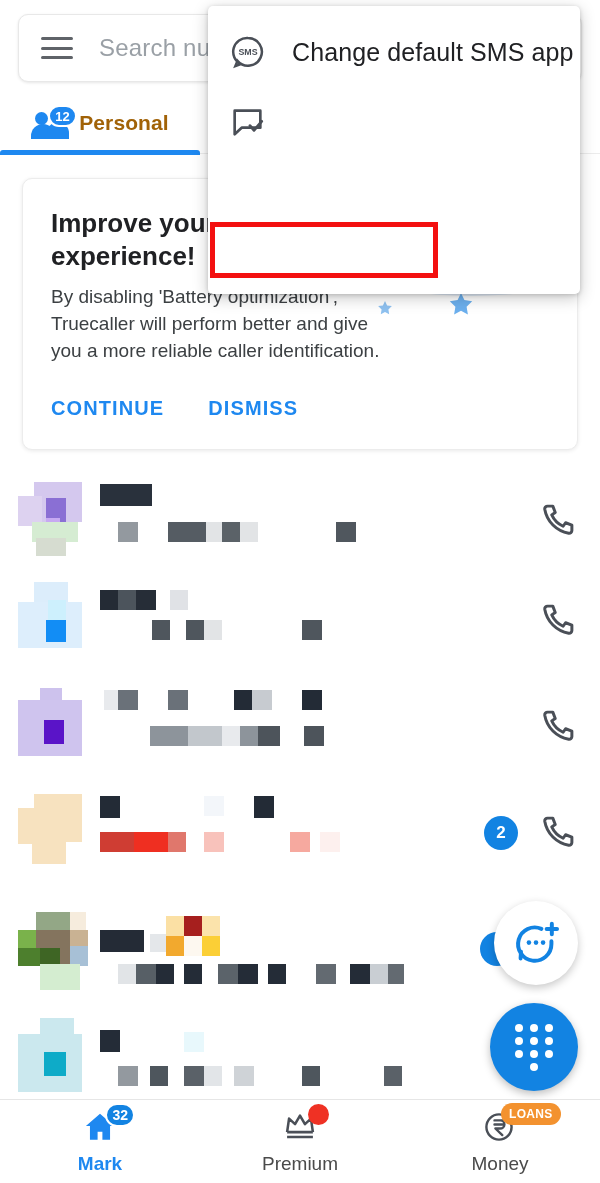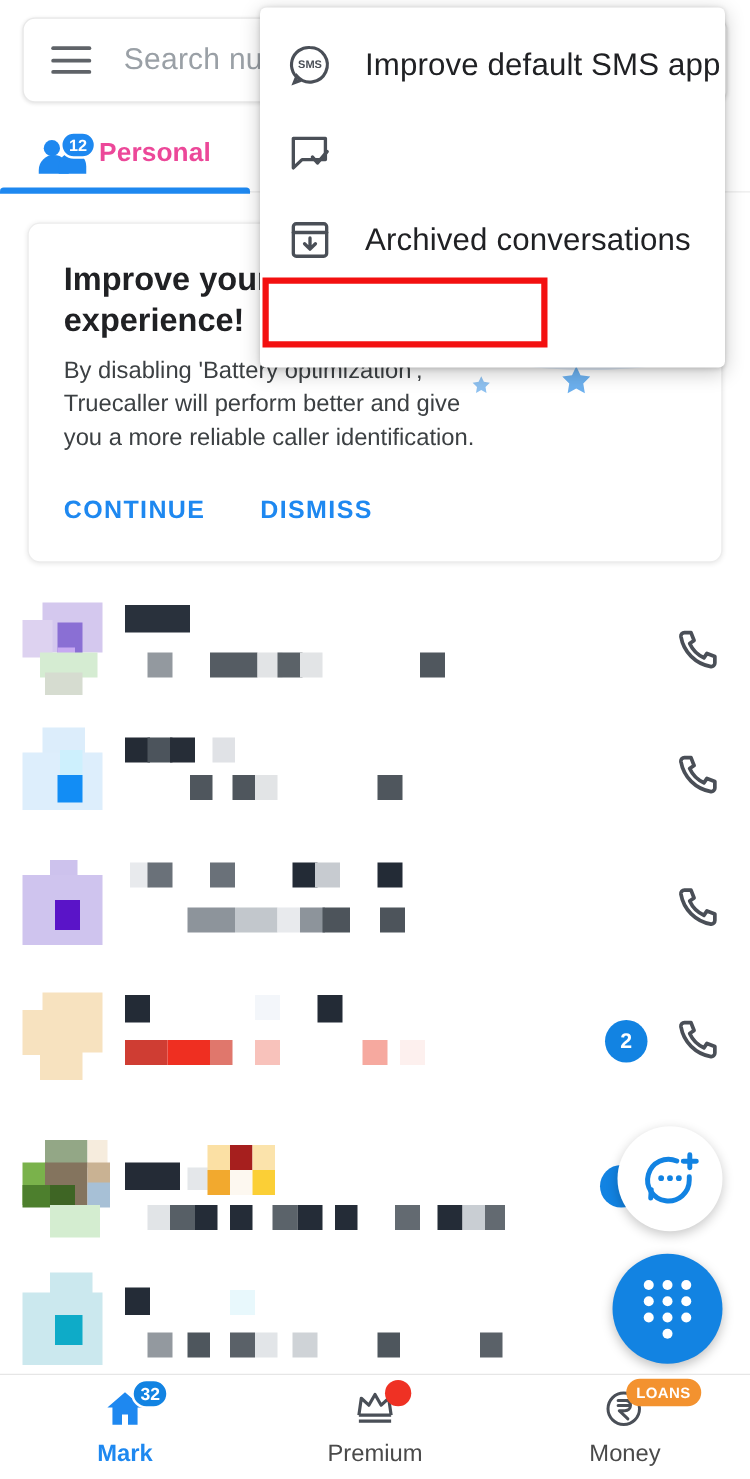--- a/index.html
+++ b/index.html
@@ -26,21 +26,21 @@
     font-family:"Liberation Sans", sans-serif; font-size:24px; color:#9aa0a6;
     width:380px; letter-spacing:.2px;
   }
   .search-input::placeholder{ color:#9aa0a6; }
 
   
   .tabs{ position:absolute; left:0; top:92px; width:600px; height:62px;
     border-bottom:1px solid #ececec; background:#fff; }
   .tab{ position:absolute; left:0; top:0; width:200px; height:62px;
     display:flex; align-items:center; justify-content:center; gap:6px; cursor:pointer;}
-  .tab-label{ color:#ec4899; font-size:21px; font-weight:700; letter-spacing:.1px; }
+  .tab-label{ color:#a16207; font-size:21px; font-weight:700; letter-spacing:.1px; }
   .people-ico{ position:relative; width:42px; height:32px; }
   .people-ico .p1{ position:absolute; left:0; bottom:0; width:24px; height:15px;
     background:#1e88f0; border-radius:12px 12px 0 0; }
   .people-ico .h1{ position:absolute; left:4px; top:5px; width:13px; height:13px;
     background:#1e88f0; border-radius:50%; }
   .people-ico .p2{ position:absolute; left:16px; bottom:0; width:22px; height:17px;
     background:#1e88f0; border-radius:11px 11px 0 0; }
   .people-ico .h2{ position:absolute; left:20px; top:3px; width:14px; height:14px;
     background:#1e88f0; border-radius:50%; }
   .tab-badge{ position:absolute; left:17px; top:-2px; min-width:26px; height:22px;
@@ -383,40 +383,30 @@
 
   <div class="menu">
 
     <div class="menu-item" style="top:10px;">
       <div class="menu-ico">
         <svg width="40" height="40" viewBox="0 0 24 24" fill="none" stroke="#4a4f57" stroke-width="1.5">
           <path d="M12 3.6a8.3 8.3 0 1 1-6.3 13.7l-1.3 3.2 3.3-1.2A8.3 8.3 0 0 1 12 3.6z"></path>
           <text x="12" y="13.6" font-size="5.3" font-weight="bold" fill="#4a4f57" stroke="none" text-anchor="middle" font-family="Liberation Sans, sans-serif">SMS</text>
         </svg>
       </div>
-      <span class="menu-label">Improve default SMS app</span>
+      <span class="menu-label">Change default SMS app</span>
     </div>
 
     <div class="menu-item" style="top:80px;">
       <div class="menu-ico">
         <svg width="40" height="40" viewBox="0 0 24 24" fill="none" stroke="#4a4f57" stroke-width="1.6" stroke-linecap="round" stroke-linejoin="round">
           <path d="M4 5.2h15.4v10.2H8.2L4 19.4z"></path>
           <path d="M13.2 14.2l2.4 2.8 4.6-5.4" stroke-width="1.7"></path>
         </svg>
       </div>
     </div>
 
-    <div class="menu-item" style="top:150px;">
-      <div class="menu-ico">
-        <svg width="40" height="40" viewBox="0 0 24 24" fill="none" stroke="#4a4f57" stroke-width="1.6" stroke-linecap="round" stroke-linejoin="round">
-          <rect x="4" y="4.2" width="16" height="15.6" rx="1.4"></rect>
-          <path d="M4 8.4h16"></path>
-          <path d="M12 11v5.2M9.4 13.8 12 16.4l2.6-2.6"></path>
-        </svg>
-      </div>
-      <span class="menu-label">Archived conversations</span>
-    </div>
 
   </div>
 
   <div class="redbox"></div>
 
 </div>
 
 </body></html>

